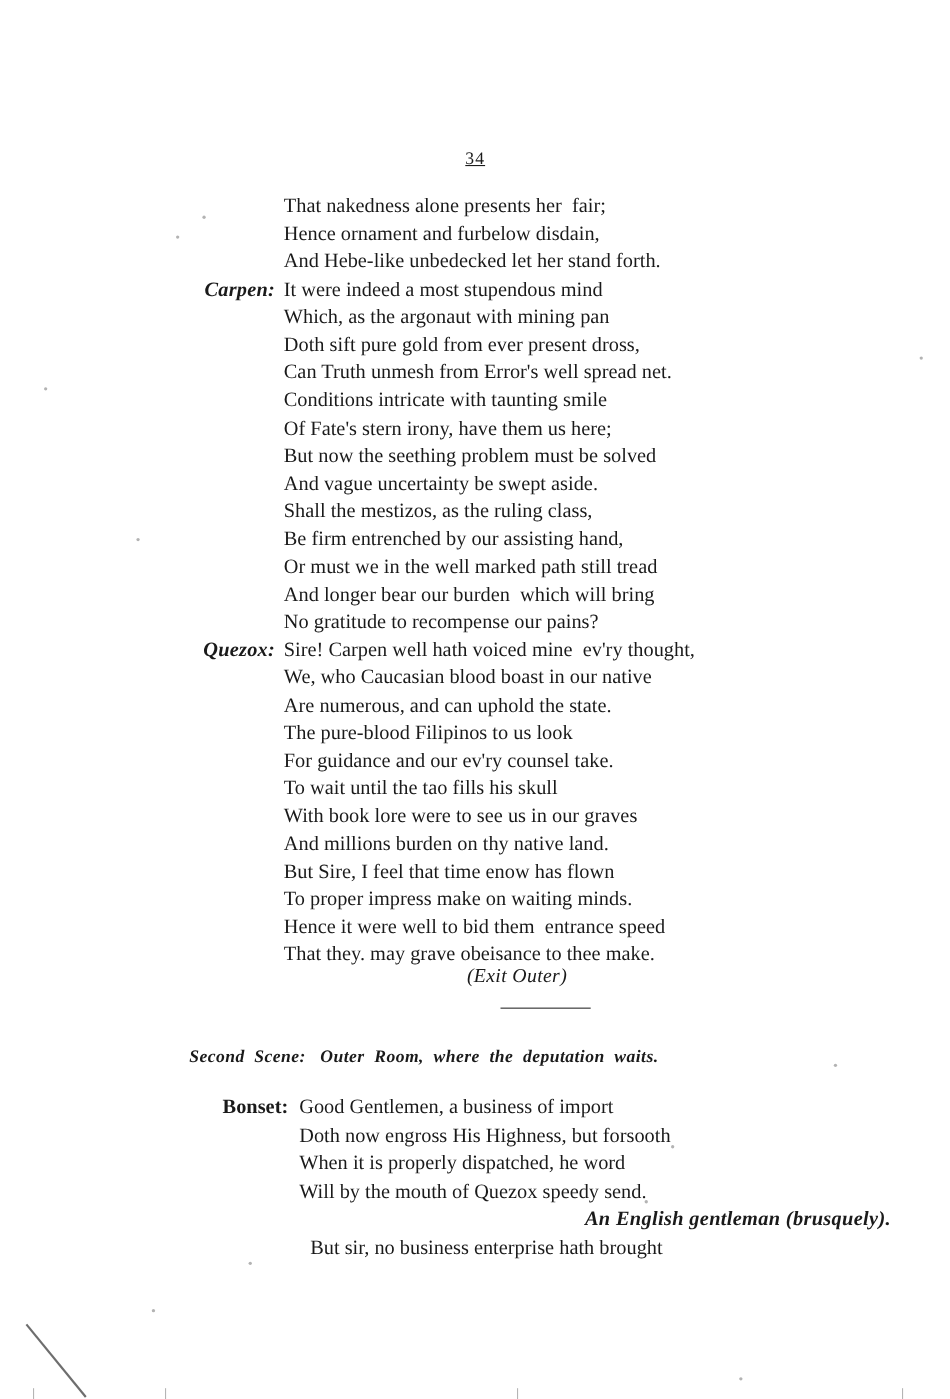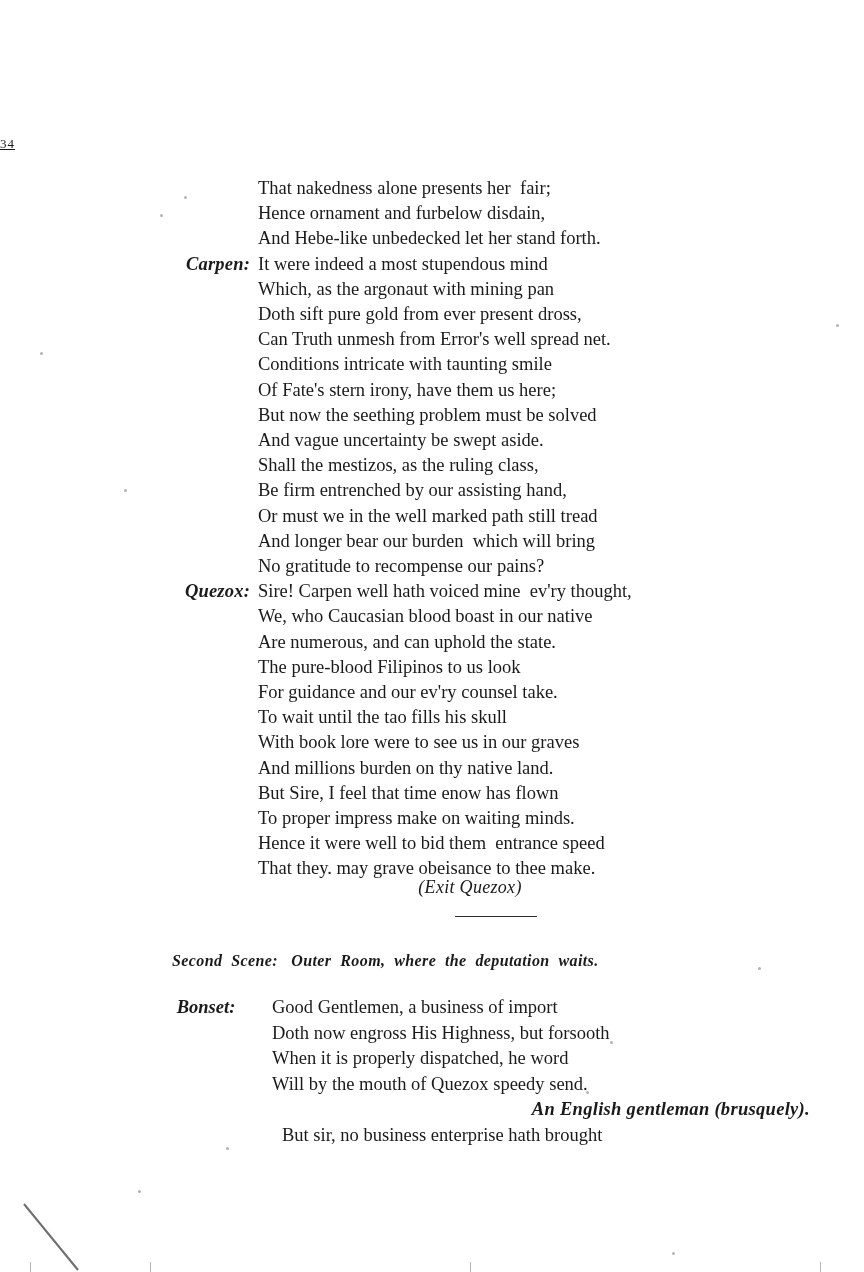--- a/index.html
+++ b/index.html
@@ -20,21 +20,22 @@
     left: 0;
     top: 0;
     width: 864px;
     height: 1272px;
   }
   .page-number {
     position: absolute;
     top: 136px;
     left: 0;
     width: 864px;
-    font-size: 13px;
+    text-align: center;
+    font-size: 16px;
     letter-spacing: 1px;
     text-decoration: underline;
   }
   .verse-block {
     position: absolute;
     left: 150px;
     top: 176px;
     width: 640px;
   }
   .line {
@@ -99,22 +100,21 @@
   .line2 {
     display: flex;
     align-items: baseline;
     font-size: 18.5px;
     line-height: 25.6px;
     white-space: pre;
   }
   .speaker2 {
     width: 122px;
     flex: 0 0 122px;
-    text-align: center;
-    font-style: italic;
+    text-align: right;
     font-weight: bold;
     padding-right: 10px;
     box-sizing: border-box;
   }
   .speaker2.empty {
     visibility: hidden;
   }
   .text2 {
     flex: 1 1 auto;
   }
@@ -187,21 +187,21 @@
     <div class="line"><span class="speaker empty"></span><span class="text">For guidance and our ev'ry counsel take.</span></div>
     <div class="line"><span class="speaker empty"></span><span class="text">To wait until the tao fills his skull</span></div>
     <div class="line"><span class="speaker empty"></span><span class="text">With book lore were to see us in our graves</span></div>
     <div class="line"><span class="speaker empty"></span><span class="text">And millions burden on thy native land.</span></div>
     <div class="line"><span class="speaker empty"></span><span class="text">But Sire, I feel that time enow has flown</span></div>
     <div class="line"><span class="speaker empty"></span><span class="text">To proper impress make on waiting minds.</span></div>
     <div class="line"><span class="speaker empty"></span><span class="text">Hence it were well to bid them  entrance speed</span></div>
     <div class="line"><span class="speaker empty"></span><span class="text">That they. may grave obeisance to thee make.</span></div>
   </div>
 
-  <div class="stage-dir exit-quezox">(Exit  Quezox)</div>
+  <div class="stage-dir exit-quezox">(Exit  Outer)</div>
 
   <div class="divider"></div>
 
   <div class="scene-heading">Second  Scene:   Outer  Room,  where  the  deputation  waits.</div>
 
   <div class="block2">
     <div class="line2"><span class="speaker2">Bonset:</span><span class="text2">Good Gentlemen, a business of import</span></div>
     <div class="line2"><span class="speaker2 empty"></span><span class="text2">Doth now engross His Highness, but forsooth</span></div>
     <div class="line2"><span class="speaker2 empty"></span><span class="text2">When it is properly dispatched, he word</span></div>
     <div class="line2"><span class="speaker2 empty"></span><span class="text2">Will by the mouth of Quezox speedy send.</span></div>

